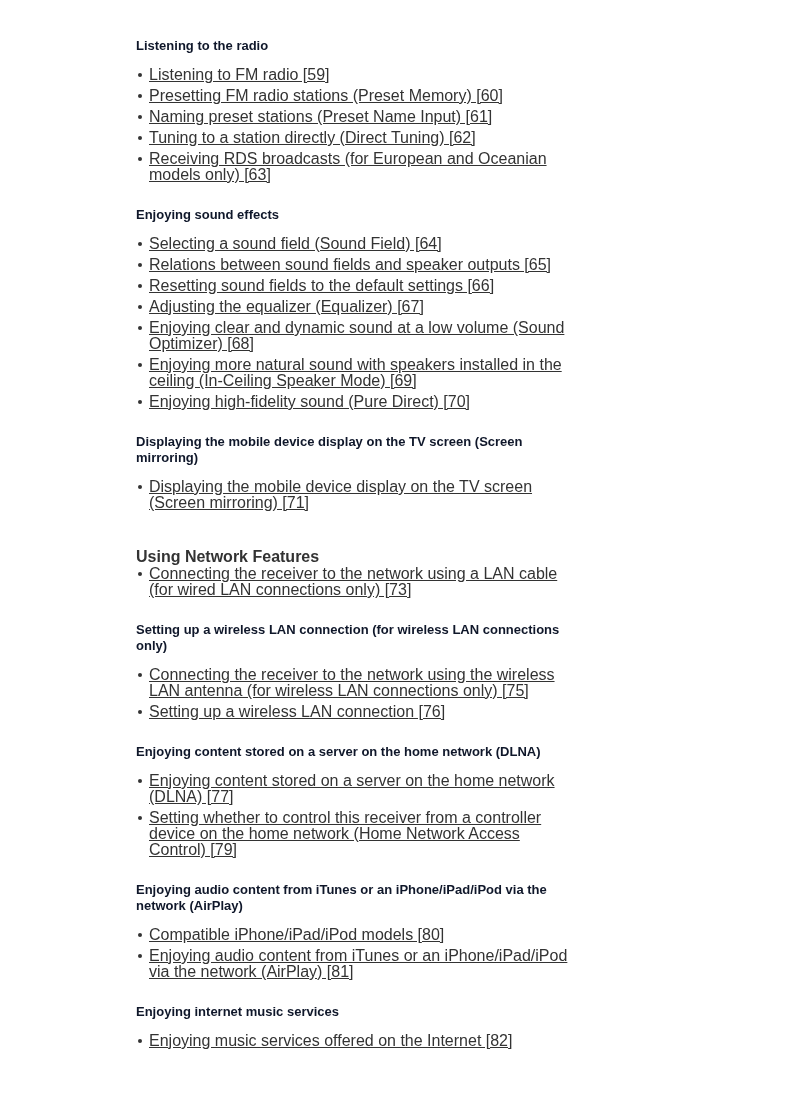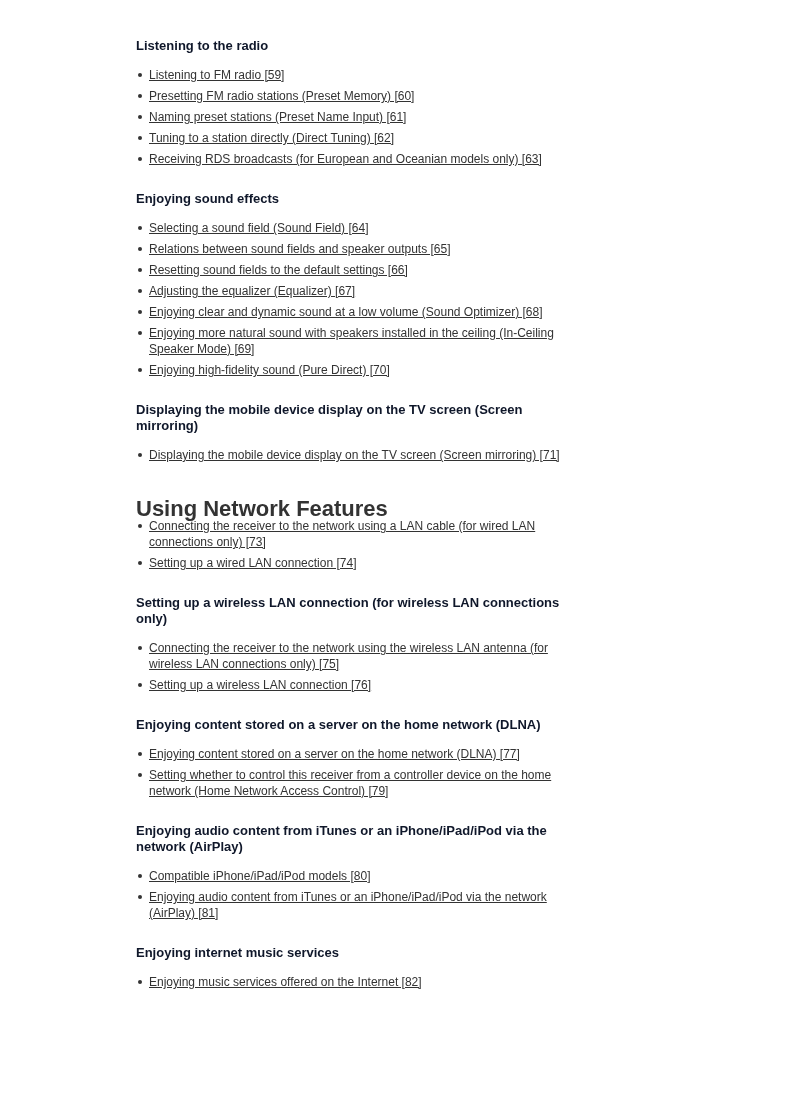--- a/index.html
+++ b/index.html
@@ -21,36 +21,36 @@
   }
   .section { margin: 0; }
   h3.section-title {
     font-size: 13px;
     line-height: 16px;
     font-weight: bold;
     color: #0f172a;
     margin: 24px 0 13px 0;
   }
   h2.chapter-title {
-    font-size: 22px;
+    font-size: 16px;
     line-height: 19px;
     font-weight: bold;
     color: #333333;
     margin: 36px 0 0 0;
   }
   
   .section--chapter + .section h3.section-title { margin-top: 10px; }
   ul.link-list {
     list-style: none;
     margin: 0;
     padding: 0;
   }
   li.link-item {
     position: relative;
-    font-size: 12px;
+    font-size: 16px;
     line-height: 16px;
     padding-left: 13px;
     margin: 0 0 5px 0;
   }
   li.link-item::before {
     content: "";
     position: absolute;
     left: 2px;
     top: 6px;
     width: 4px;
@@ -95,21 +95,20 @@
       <ul class="link-list">
         <li class="link-item"><a href="#" class="toc-link">Displaying the mobile device display on the TV screen (Screen mirroring) [71]</a></li>
       </ul>
     </section>
     <section class="section section--chapter">
       <h2 class="chapter-title">Using Network Features</h2>
     </section>
     <section class="section">
       <ul class="link-list">
         <li class="link-item"><a href="#" class="toc-link">Connecting the receiver to the network using a LAN cable (for wired LAN connections only) [73]</a></li>
-        <li class="link-item"><a href="#" class="toc-link">Setting up a wired LAN connection [74]</a></li>
       </ul>
     </section>
     <section class="section">
       <h3 class="section-title">Setting up a wireless LAN connection (for wireless LAN connections only)</h3>
       <ul class="link-list">
         <li class="link-item"><a href="#" class="toc-link">Connecting the receiver to the network using the wireless LAN antenna (for wireless LAN connections only) [75]</a></li>
         <li class="link-item"><a href="#" class="toc-link">Setting up a wireless LAN connection [76]</a></li>
       </ul>
     </section>
     <section class="section">

